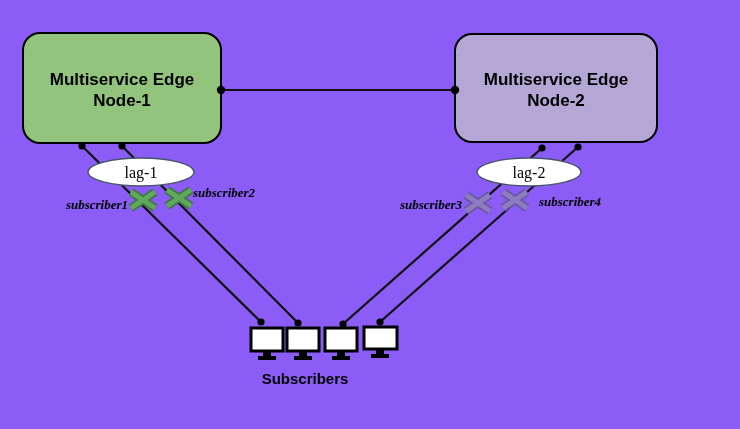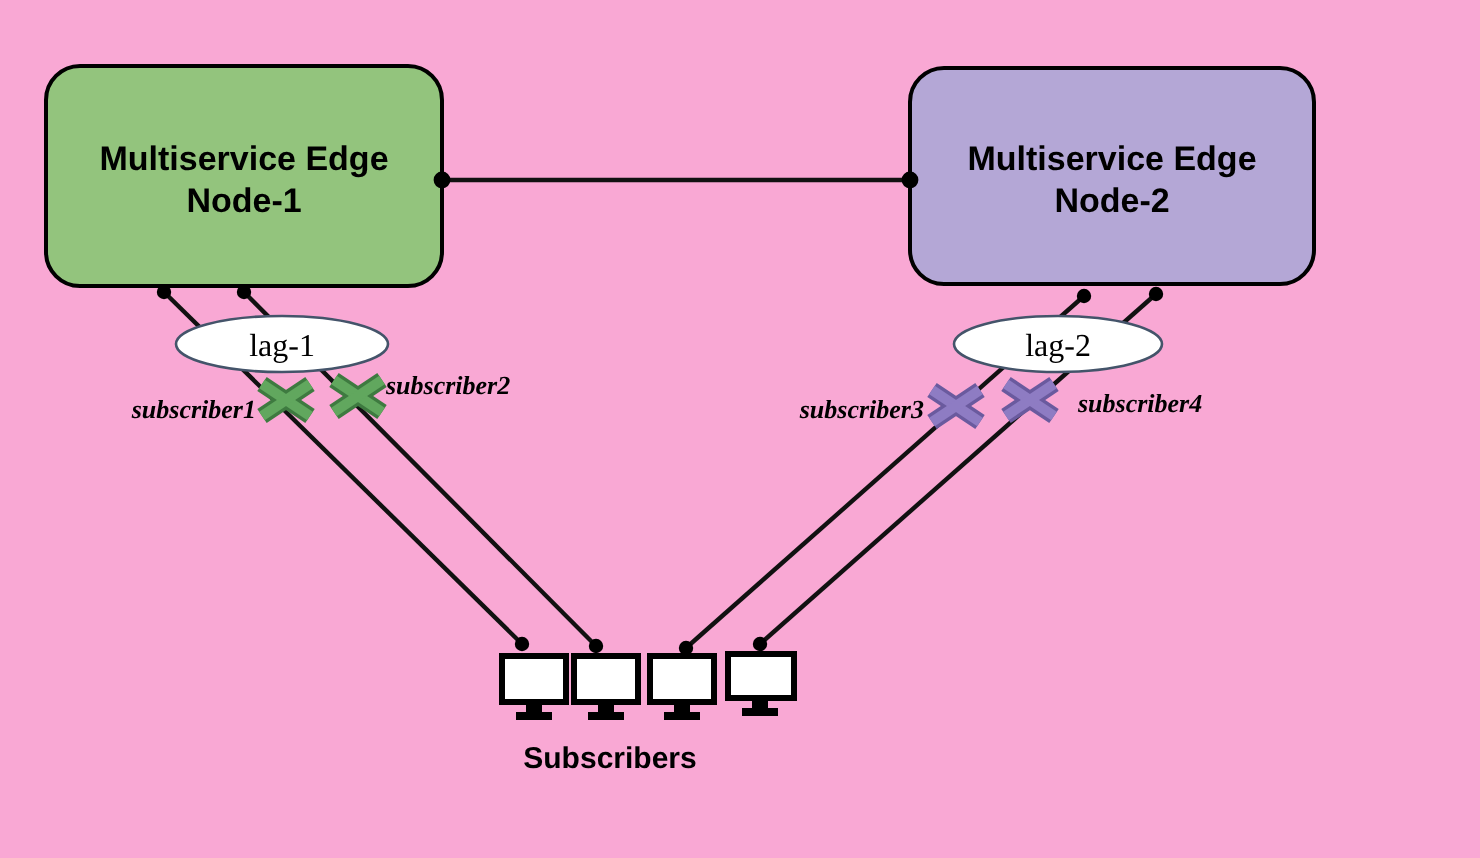--- a/index.html
+++ b/index.html
@@ -8,21 +8,21 @@
     background: #ffffff;
     width: 740px;
     height: 429px;
     overflow: hidden;
     font-family: "Liberation Sans", sans-serif;
   }
   .canvas {
     position: relative;
     width: 740px;
     height: 429px;
-    background: #f9a8d4;
+    background: #8b5cf6;
     text-align: right;
   }
   svg { display: block; }
   .node-label {
     font-family: "Liberation Sans", sans-serif;
     font-weight: bold;
     font-size: 17px;
     fill: #000000;
   }
   .lag-label {

